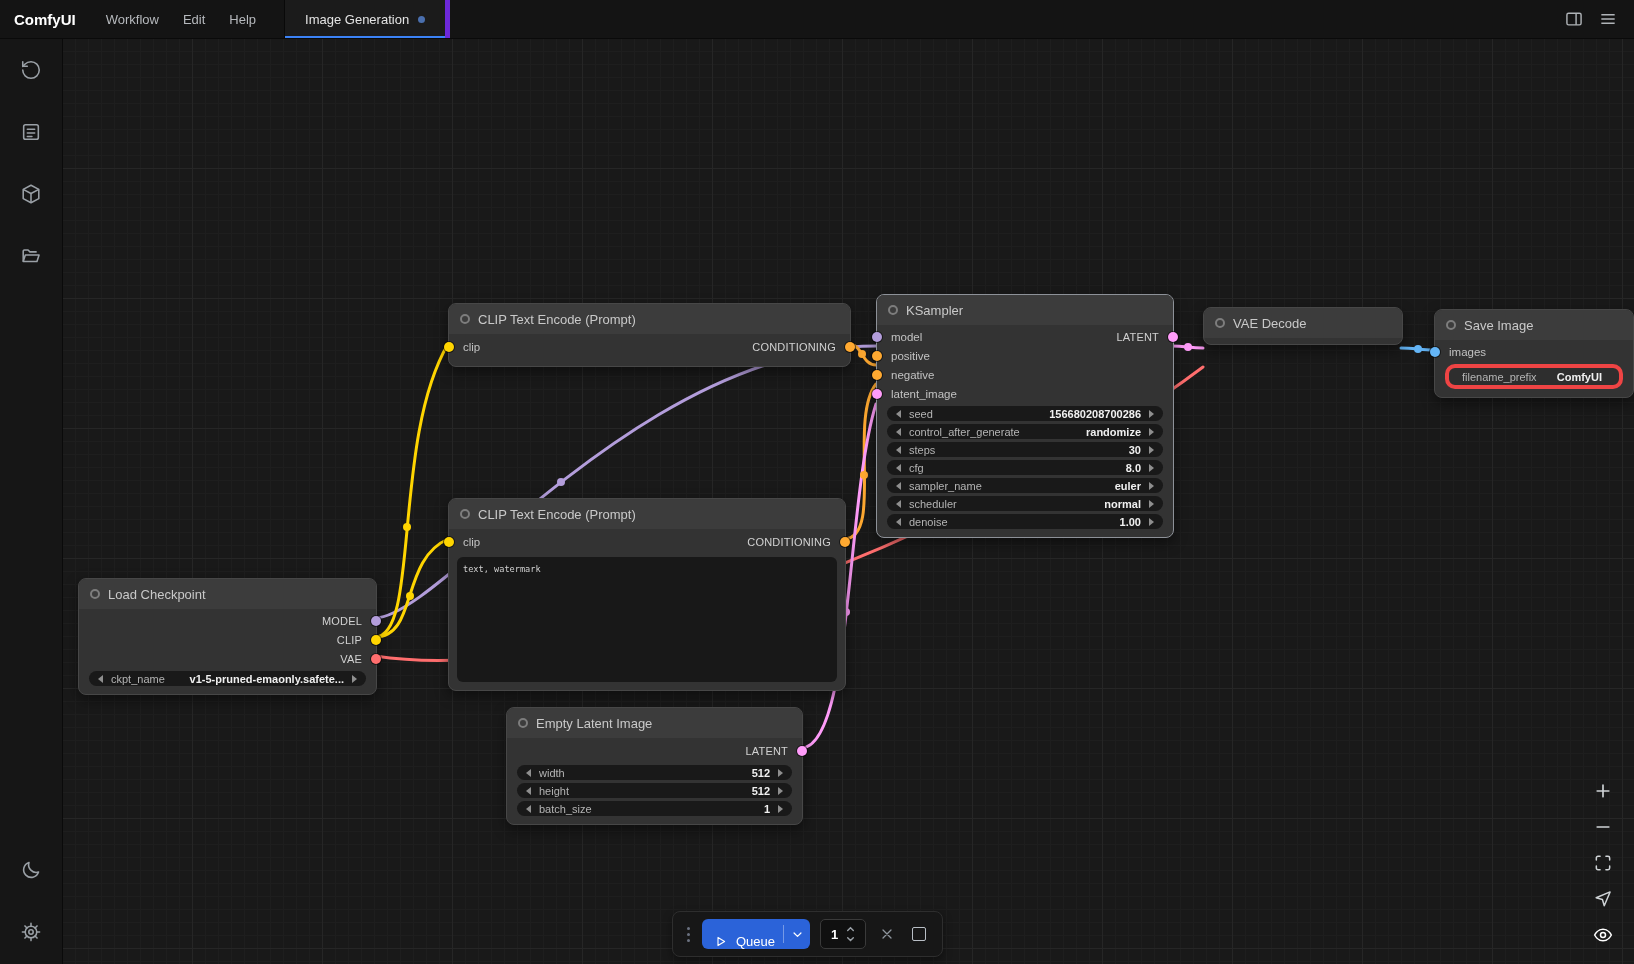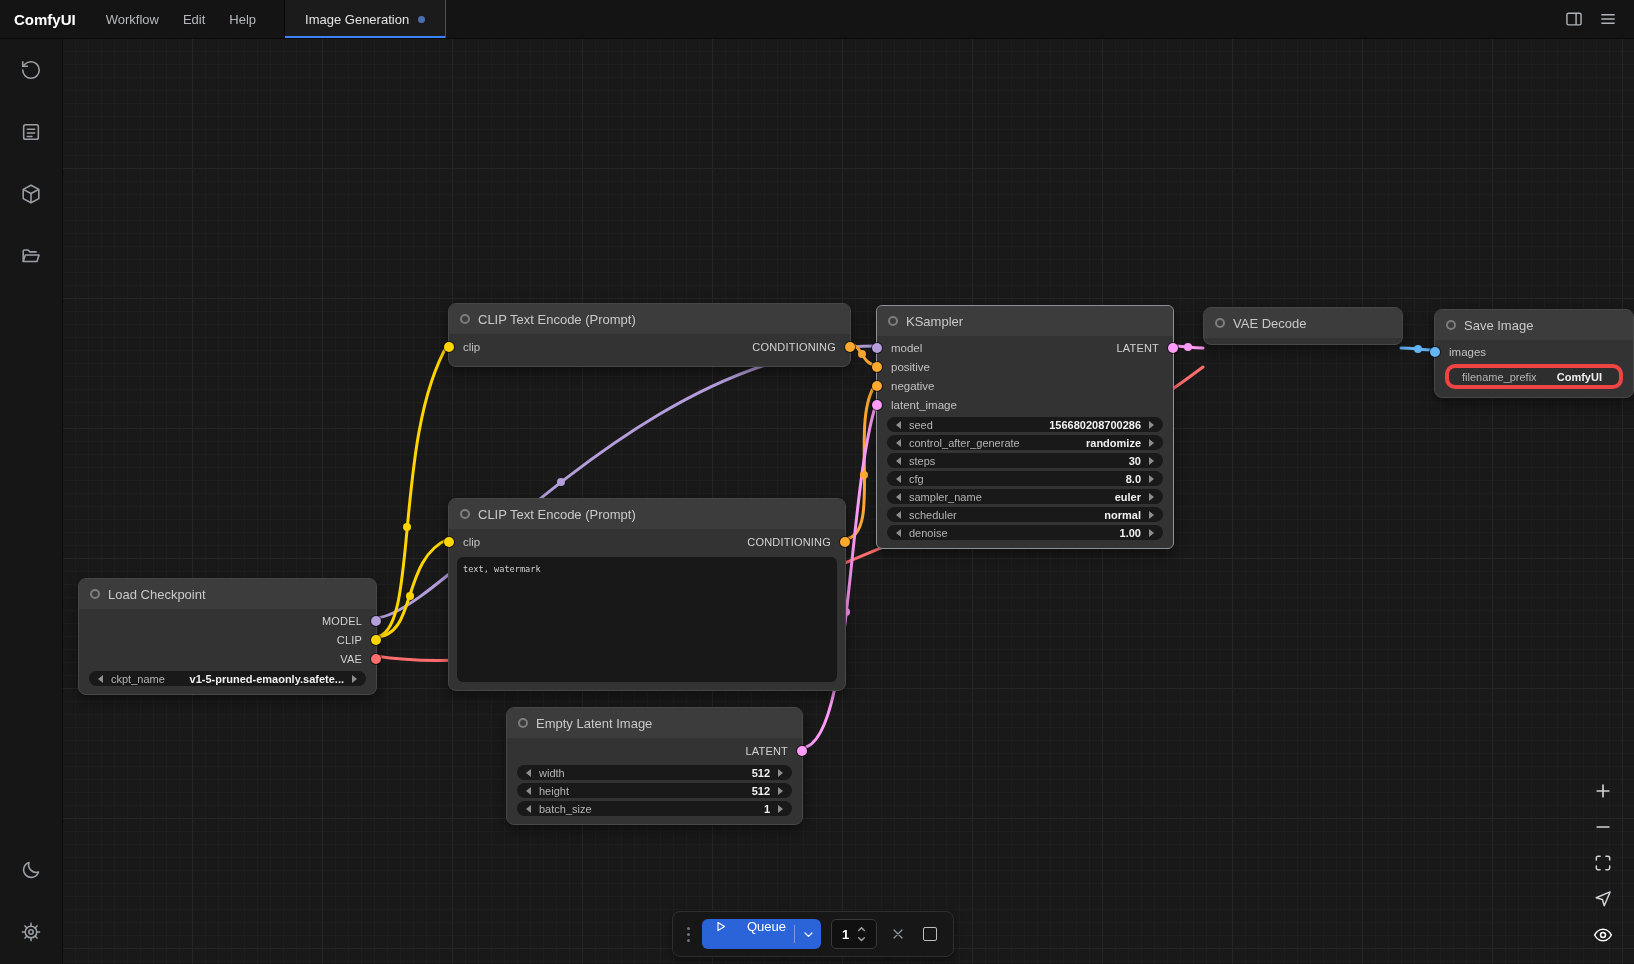--- a/index.html
+++ b/index.html
@@ -5,21 +5,21 @@
   html,body{margin:0;padding:0;width:1634px;height:964px;overflow:hidden;background:#181818;
     font-family:"Liberation Sans",sans-serif;color:#ddd;position:relative;}
 
   
   .topbar{position:absolute;top:0;left:0;right:0;height:38px;background:#141414;display:flex;
     align-items:center;z-index:40;border-bottom:1px solid #0a0a0a;}
   .logo{font-weight:700;font-size:15px;color:#fff;padding:0 18px 0 14px;}
   .menu-item{font-size:13px;color:#b6b9bd;padding:0 12px;cursor:pointer;}
   .tabstrip{margin-left:16px;align-self:stretch;display:flex;}
   .tab{position:relative;display:flex;align-items:center;gap:9px;padding:0 20px;background:#1b1b1b;
-    border-left:1px solid #090909;border-right:1px solid #6d28d9;font-size:13px;color:#e4e4e4;}
+    border-left:1px solid #090909;border-right:5px solid #6d28d9;font-size:13px;color:#e4e4e4;}
   .tab::after{content:"";position:absolute;left:0;right:0;bottom:0;height:2px;background:#3b82f6;}
   .unsaved-dot{width:7px;height:7px;border-radius:50%;background:#4a6fae;}
   .topbar-right{margin-left:auto;display:flex;align-items:center;gap:14px;padding-right:16px;color:#b0b4b8;}
   .topbar-right svg{display:block;}
 
   
   .sidebar{position:absolute;top:38px;left:0;bottom:0;width:62px;background:#161616;
     border-right:1px solid #0a0a0a;display:flex;flex-direction:column;align-items:center;z-index:35;}
   .side-group{display:flex;flex-direction:column;gap:22px;}
   .side-top{margin-top:12px;}
@@ -72,21 +72,21 @@
     font-family:"DejaVu Sans Mono",monospace;font-size:8.6px;color:#d0d0d0;line-height:1.4;
     white-space:pre;overflow:hidden;cursor:text;}
 
   
   .queue-panel{position:absolute;left:672px;top:911px;height:44px;display:flex;align-items:center;
     gap:10px;background:#171717;border:1px solid #2e2e2e;border-radius:8px;padding:0 12px;z-index:20;
     box-shadow:0 4px 10px rgba(0,0,0,.4);}
   .drag-dots{display:flex;flex-direction:column;gap:3px;cursor:grab;padding:4px 2px;}
   .drag-dots i{width:3px;height:3px;border-radius:50%;background:#6b7280;display:block;}
   .queue-btn{display:flex;align-items:center;height:30px;background:#2b63d9;border-radius:6px;color:#fff;}
-  .queue-main{display:flex;align-items:flex-start;gap:19px;padding:0 8px 0 11px;font-size:13px;cursor:pointer;height:100%;}
+  .queue-main{display:flex;align-items:flex-end;gap:8px;padding:0 8px 0 11px;font-size:13px;cursor:pointer;height:100%;}
   .q-div{width:1px;height:18px;background:rgba(255,255,255,.35);}
   .queue-dd{display:flex;align-items:center;justify-content:center;width:26px;height:100%;cursor:pointer;}
   .spinner{height:30px;min-width:46px;background:#101010;border:1px solid #3a3a3a;border-radius:5px;
     display:flex;align-items:center;padding:0 5px 0 10px;gap:7px;box-sizing:border-box;}
   .spin-val{font-size:13px;font-weight:700;color:#fff;}
   .spin-arrows{display:flex;flex-direction:column;gap:2px;}
   .spin-arrows svg{display:block;cursor:pointer;color:#9aa0a6;}
   .qicon{display:flex;align-items:center;justify-content:center;width:22px;height:22px;color:#8f969e;cursor:pointer;}
   .stop-sq{width:12px;height:12px;border:1.6px solid #b9bfc6;border-radius:2px;}
 
@@ -277,21 +277,21 @@
     <span class="warrow-r"></span>
   </div>
   <div class="widget">
     <span class="warrow-l"></span>
     <span class="wname">batch_size</span>
     <span class="wvalue">1</span>
     <span class="warrow-r"></span>
   </div>
 </div>
 
-<div class="node selected" style="left:876px;top:305px;width:296px;border-radius:6px;">
+<div class="node selected" style="left:876px;top:294px;width:296px;">
   <div class="node-header">
     <span class="collapse-dot"></span>
     <span class="node-title">KSampler</span>
   </div>
   <div class="rows">
     <div class="row">
       <span class="port in pc-model"></span>
       <span class="in-label">model</span>
       <span class="out-label">LATENT</span>
       <span class="port out pc-latent"></span>

